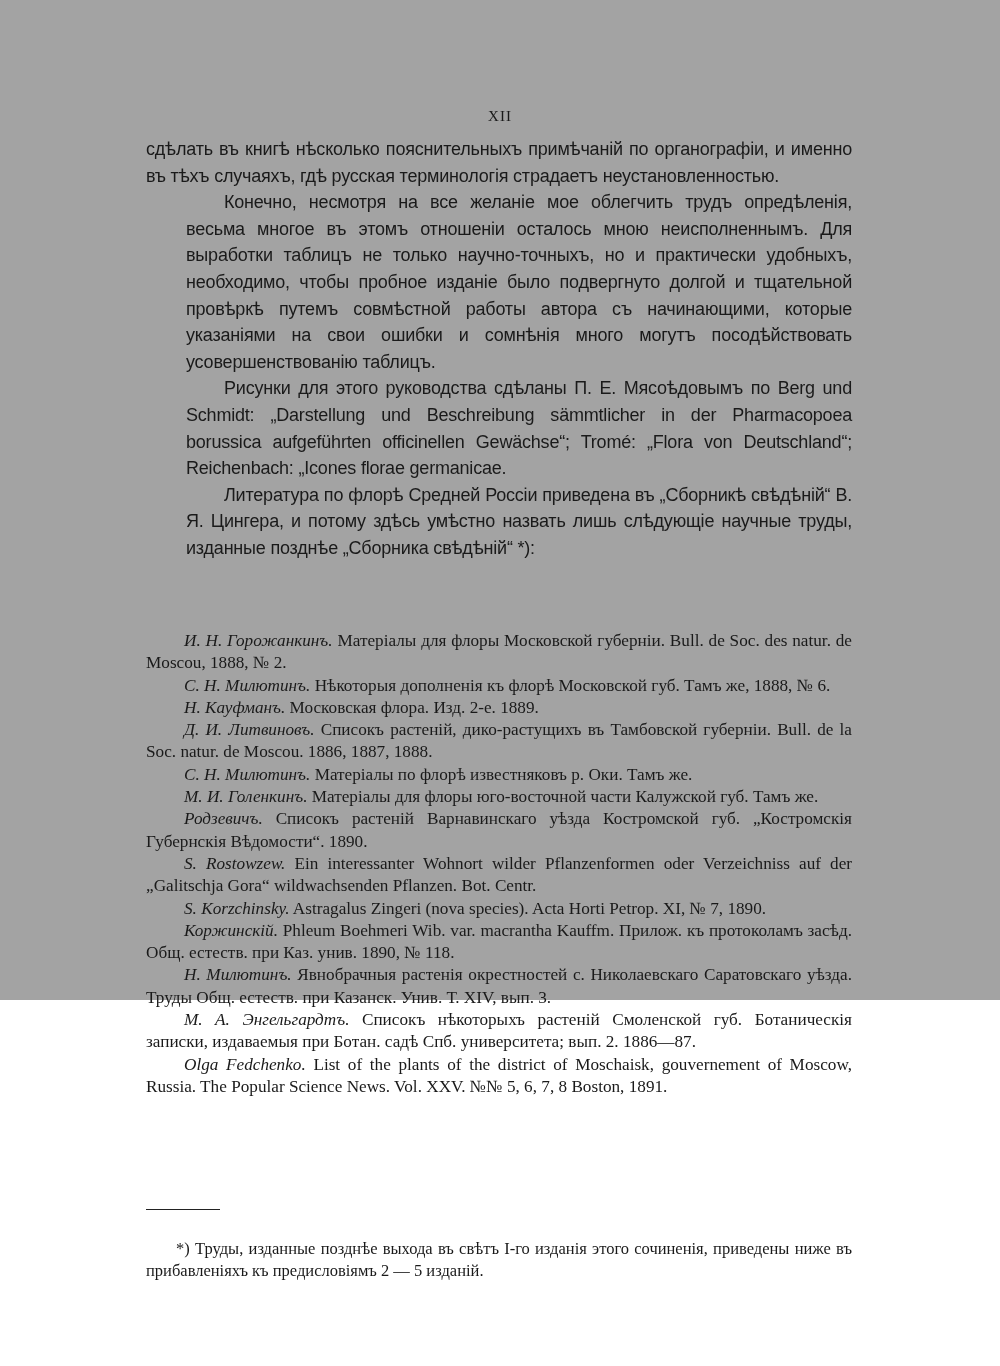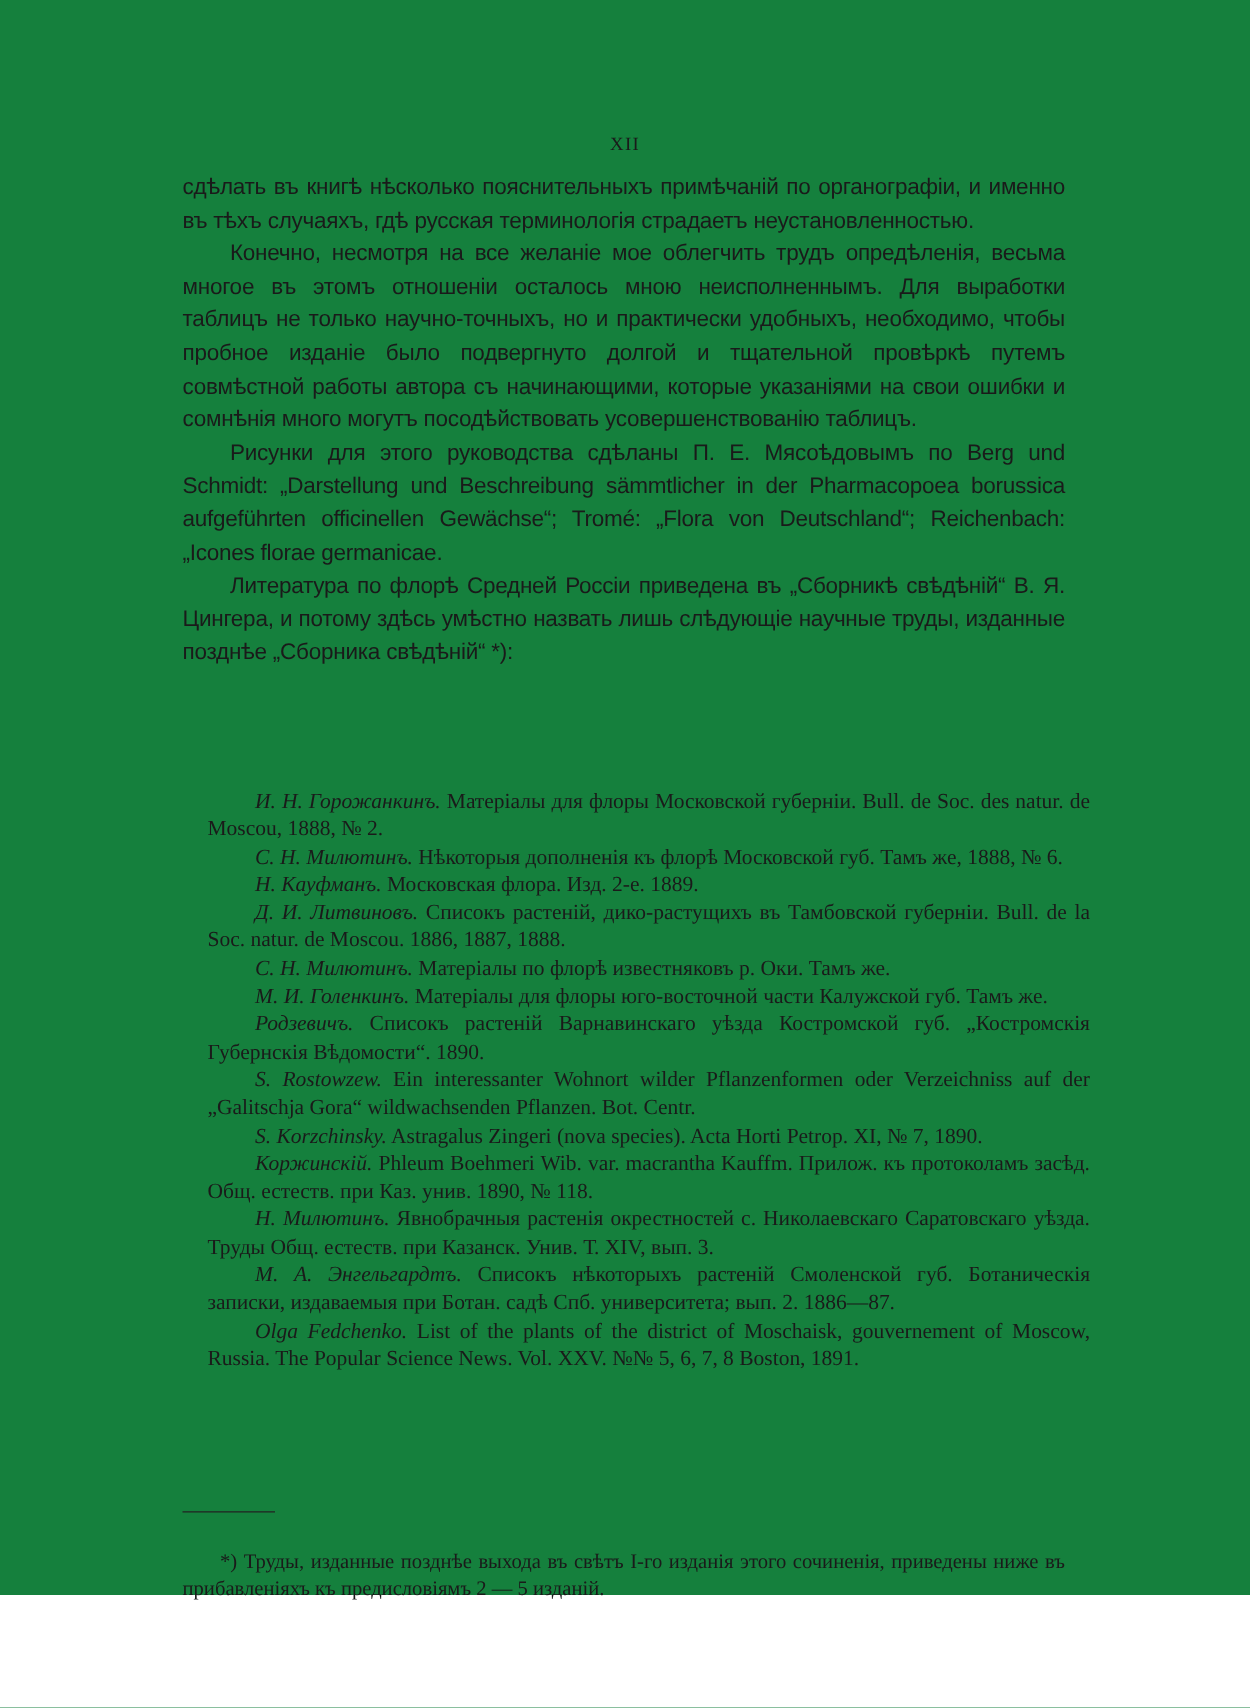--- a/index.html
+++ b/index.html
@@ -7,51 +7,50 @@
     width: 1000px; height: 1366px;
     background: #ffffff;
     position: relative;
     overflow: hidden;
     font-family: "Liberation Serif", "DejaVu Serif", serif;
     color: #1a1a1a;
   }
   .page {
     position: absolute;
     left: 0; top: 0;
-    width: 1000px; height: 1276px;
-    background: #15803d;
+    width: 1000px; height: 1000px;
+    background: #a3a3a3;
   }
   .page-number {
     position: absolute;
     top: 108px; left: 0; width: 1000px;
     text-align: center;
     font-size: 15px;
     letter-spacing: 1px;
   }
   .main-text {
     position: absolute;
     left: 146px; width: 706px;
     top: 136px;
     font-size: 18px;
     line-height: 26.6px;
     text-align: justify;
     font-family: "Liberation Sans Narrow", "Liberation Sans", sans-serif;
     font-stretch: condensed;
     letter-spacing: -0.2px;
   }
   .main-text p { margin: 0; text-indent: 0; }
-  .main-text p.indent { text-indent: 38px; }
+  .main-text p.indent { text-indent: 38px; margin-left: 40px; }
   .biblio {
     position: absolute;
     left: 146px; width: 706px;
     top: 630px;
     font-size: 17.2px;
     line-height: 22.3px;
     text-align: justify;
-    margin-left: 20px;
   }
   .biblio .entry { margin: 0; text-indent: 38px; }
   .biblio .author { font-style: italic; }
   .footnote-rule {
     position: absolute;
     left: 146px; top: 1209px;
     width: 74px; height: 0;
     border-top: 1.5px solid #222;
   }
   .footnote {

